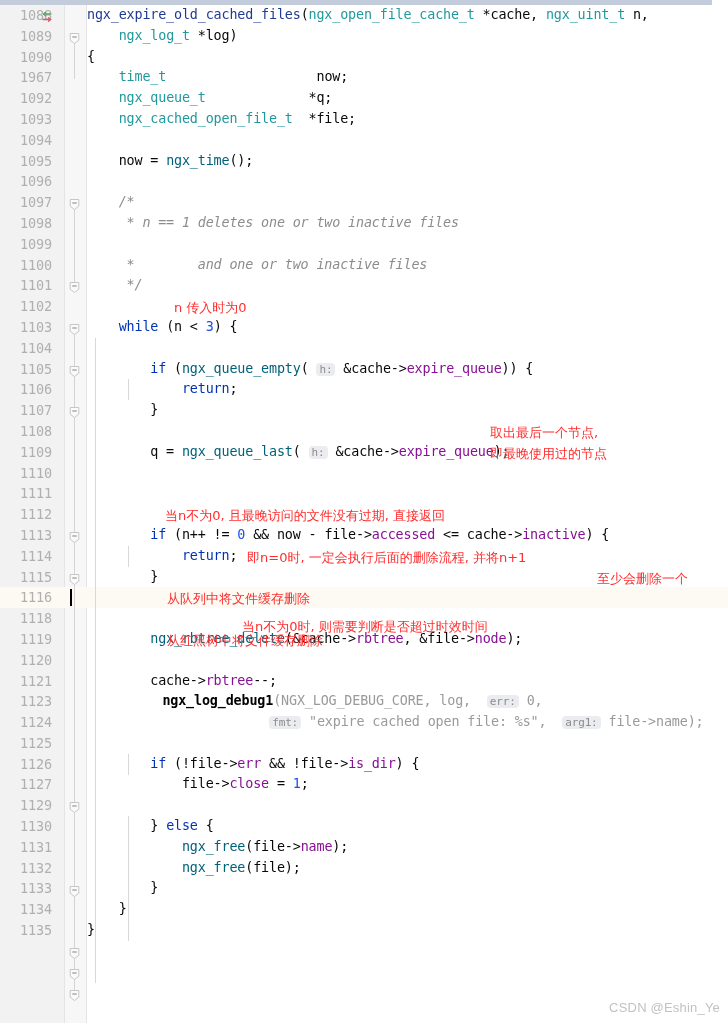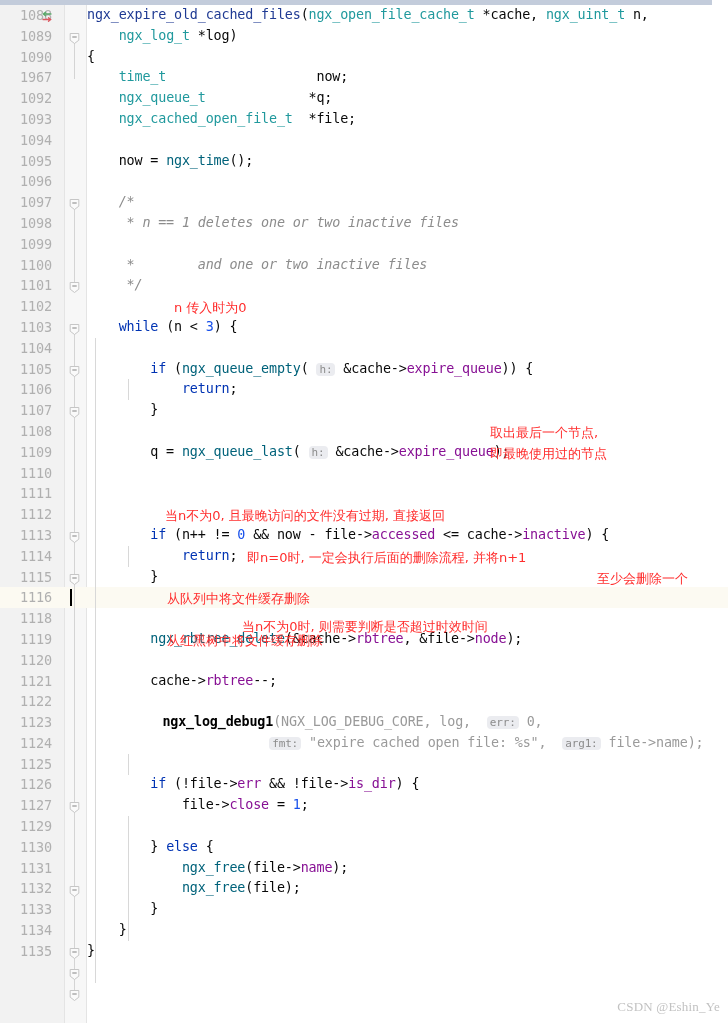--- a/index.html
+++ b/index.html
@@ -150,21 +150,21 @@
     width: 2px;
     height: 17px;
     background: #000000;
   }
   
   .watermark {
     position: absolute;
     right: 8px;
     bottom: 8px;
     color: #c2c2c2;
-    font-family: Liberation Serif, serif;
+    font-family: Liberation Sans, sans-serif;
     font-size: 13px;
     letter-spacing: 0.2px;
   }
 </style>
 </head>
 <body>
 
 <div id="editor-root">
 
   <div class="top-strip">
@@ -203,21 +203,20 @@
       <div class="row"><span class="lnum">1111</span></div>
       <div class="row"><span class="lnum">1112</span><span class="code"></span></div>
       <div class="row"><span class="lnum">1113</span><span class="code">        <span class="kw">if</span> (n++ != <span class="num">0</span> &amp;&amp; now - file-&gt;<span class="field">accessed</span> &lt;= cache-&gt;<span class="field">inactive</span>) {</span></div>
       <div class="row"><span class="lnum">1114</span><span class="code">            <span class="kw">return</span>;</span></div>
       <div class="row"><span class="lnum">1115</span><span class="code">        }</span></div>
       <div class="row current"><span class="lnum">1116</span><span class="code"></span></div>
       <div class="row"><span class="lnum">1118</span><span class="code"></span></div>
       <div class="row"><span class="lnum">1119</span><span class="code">        <span class="fn">ngx_rbtree_delete</span>(&amp;cache-&gt;<span class="field">rbtree</span>, &amp;file-&gt;<span class="field">node</span>);</span></div>
       <div class="row"><span class="lnum">1120</span><span class="code"></span></div>
       <div class="row"><span class="lnum">1121</span><span class="code">        cache-&gt;<span class="field">rbtree</span>--;</span></div>
-      <div class="row"><span class="lnum">1122</span><span class="code"></span></div>
       <div class="row"><span class="lnum">1123</span><span class="code"><span class="dim"> </span><span class="dim"> </span><span class="dim"> </span><span class="dim"> </span><span class="dim"> </span><span class="dim"> </span><span class="dim"> </span><span class="dim"> </span><span class="macro">ngx_log_debug1</span><span class="dim">(</span><span class="dim">NGX_LOG_DEBUG_CORE</span><span class="dim">,</span><span class="dim"> </span><span class="dim">log</span><span class="dim">,</span><span class="dim"> </span><span class="dim"> </span><span class="hint">err:</span><span class="dim"> </span><span class="dim">0</span><span class="dim">,</span></span></div>
       <div class="row"><span class="lnum">1124</span><span class="code"><span class="dim"> </span><span class="dim"> </span><span class="dim"> </span><span class="dim"> </span><span class="dim"> </span><span class="dim"> </span><span class="dim"> </span><span class="dim"> </span><span class="dim"> </span><span class="dim"> </span><span class="dim"> </span><span class="dim"> </span><span class="dim"> </span><span class="dim"> </span><span class="dim"> </span><span class="dim"> </span><span class="dim"> </span><span class="dim"> </span><span class="dim"> </span><span class="dim"> </span><span class="dim"> </span><span class="dim"> </span><span class="dim"> </span><span class="hint">fmt:</span><span class="dim"> </span><span class="str">"expire cached open file: %s"</span><span class="dim">,</span><span class="dim"> </span><span class="dim"> </span><span class="hint">arg1:</span><span class="dim"> </span><span class="dim">file</span><span class="dim">-</span><span class="dim">&gt;</span><span class="dim">name</span><span class="dim">)</span><span class="dim">;</span></span></div>
       <div class="row"><span class="lnum">1125</span><span class="code"></span></div>
       <div class="row"><span class="lnum">1126</span><span class="code">        <span class="kw">if</span> (!file-&gt;<span class="field">err</span> &amp;&amp; !file-&gt;<span class="field">is_dir</span>) {</span></div>
       <div class="row"><span class="lnum">1127</span><span class="code">            file-&gt;<span class="field">close</span> = <span class="num">1</span>;</span></div>
       <div class="row"><span class="lnum">1129</span><span class="code"></span></div>
       <div class="row"><span class="lnum">1130</span><span class="code">        } <span class="kw">else</span> {</span></div>
       <div class="row"><span class="lnum">1131</span><span class="code">            <span class="fn">ngx_free</span>(file-&gt;<span class="field">name</span>);</span></div>
       <div class="row"><span class="lnum">1132</span><span class="code">            <span class="fn">ngx_free</span>(file);</span></div>
       <div class="row"><span class="lnum">1133</span><span class="code">        }</span></div>

